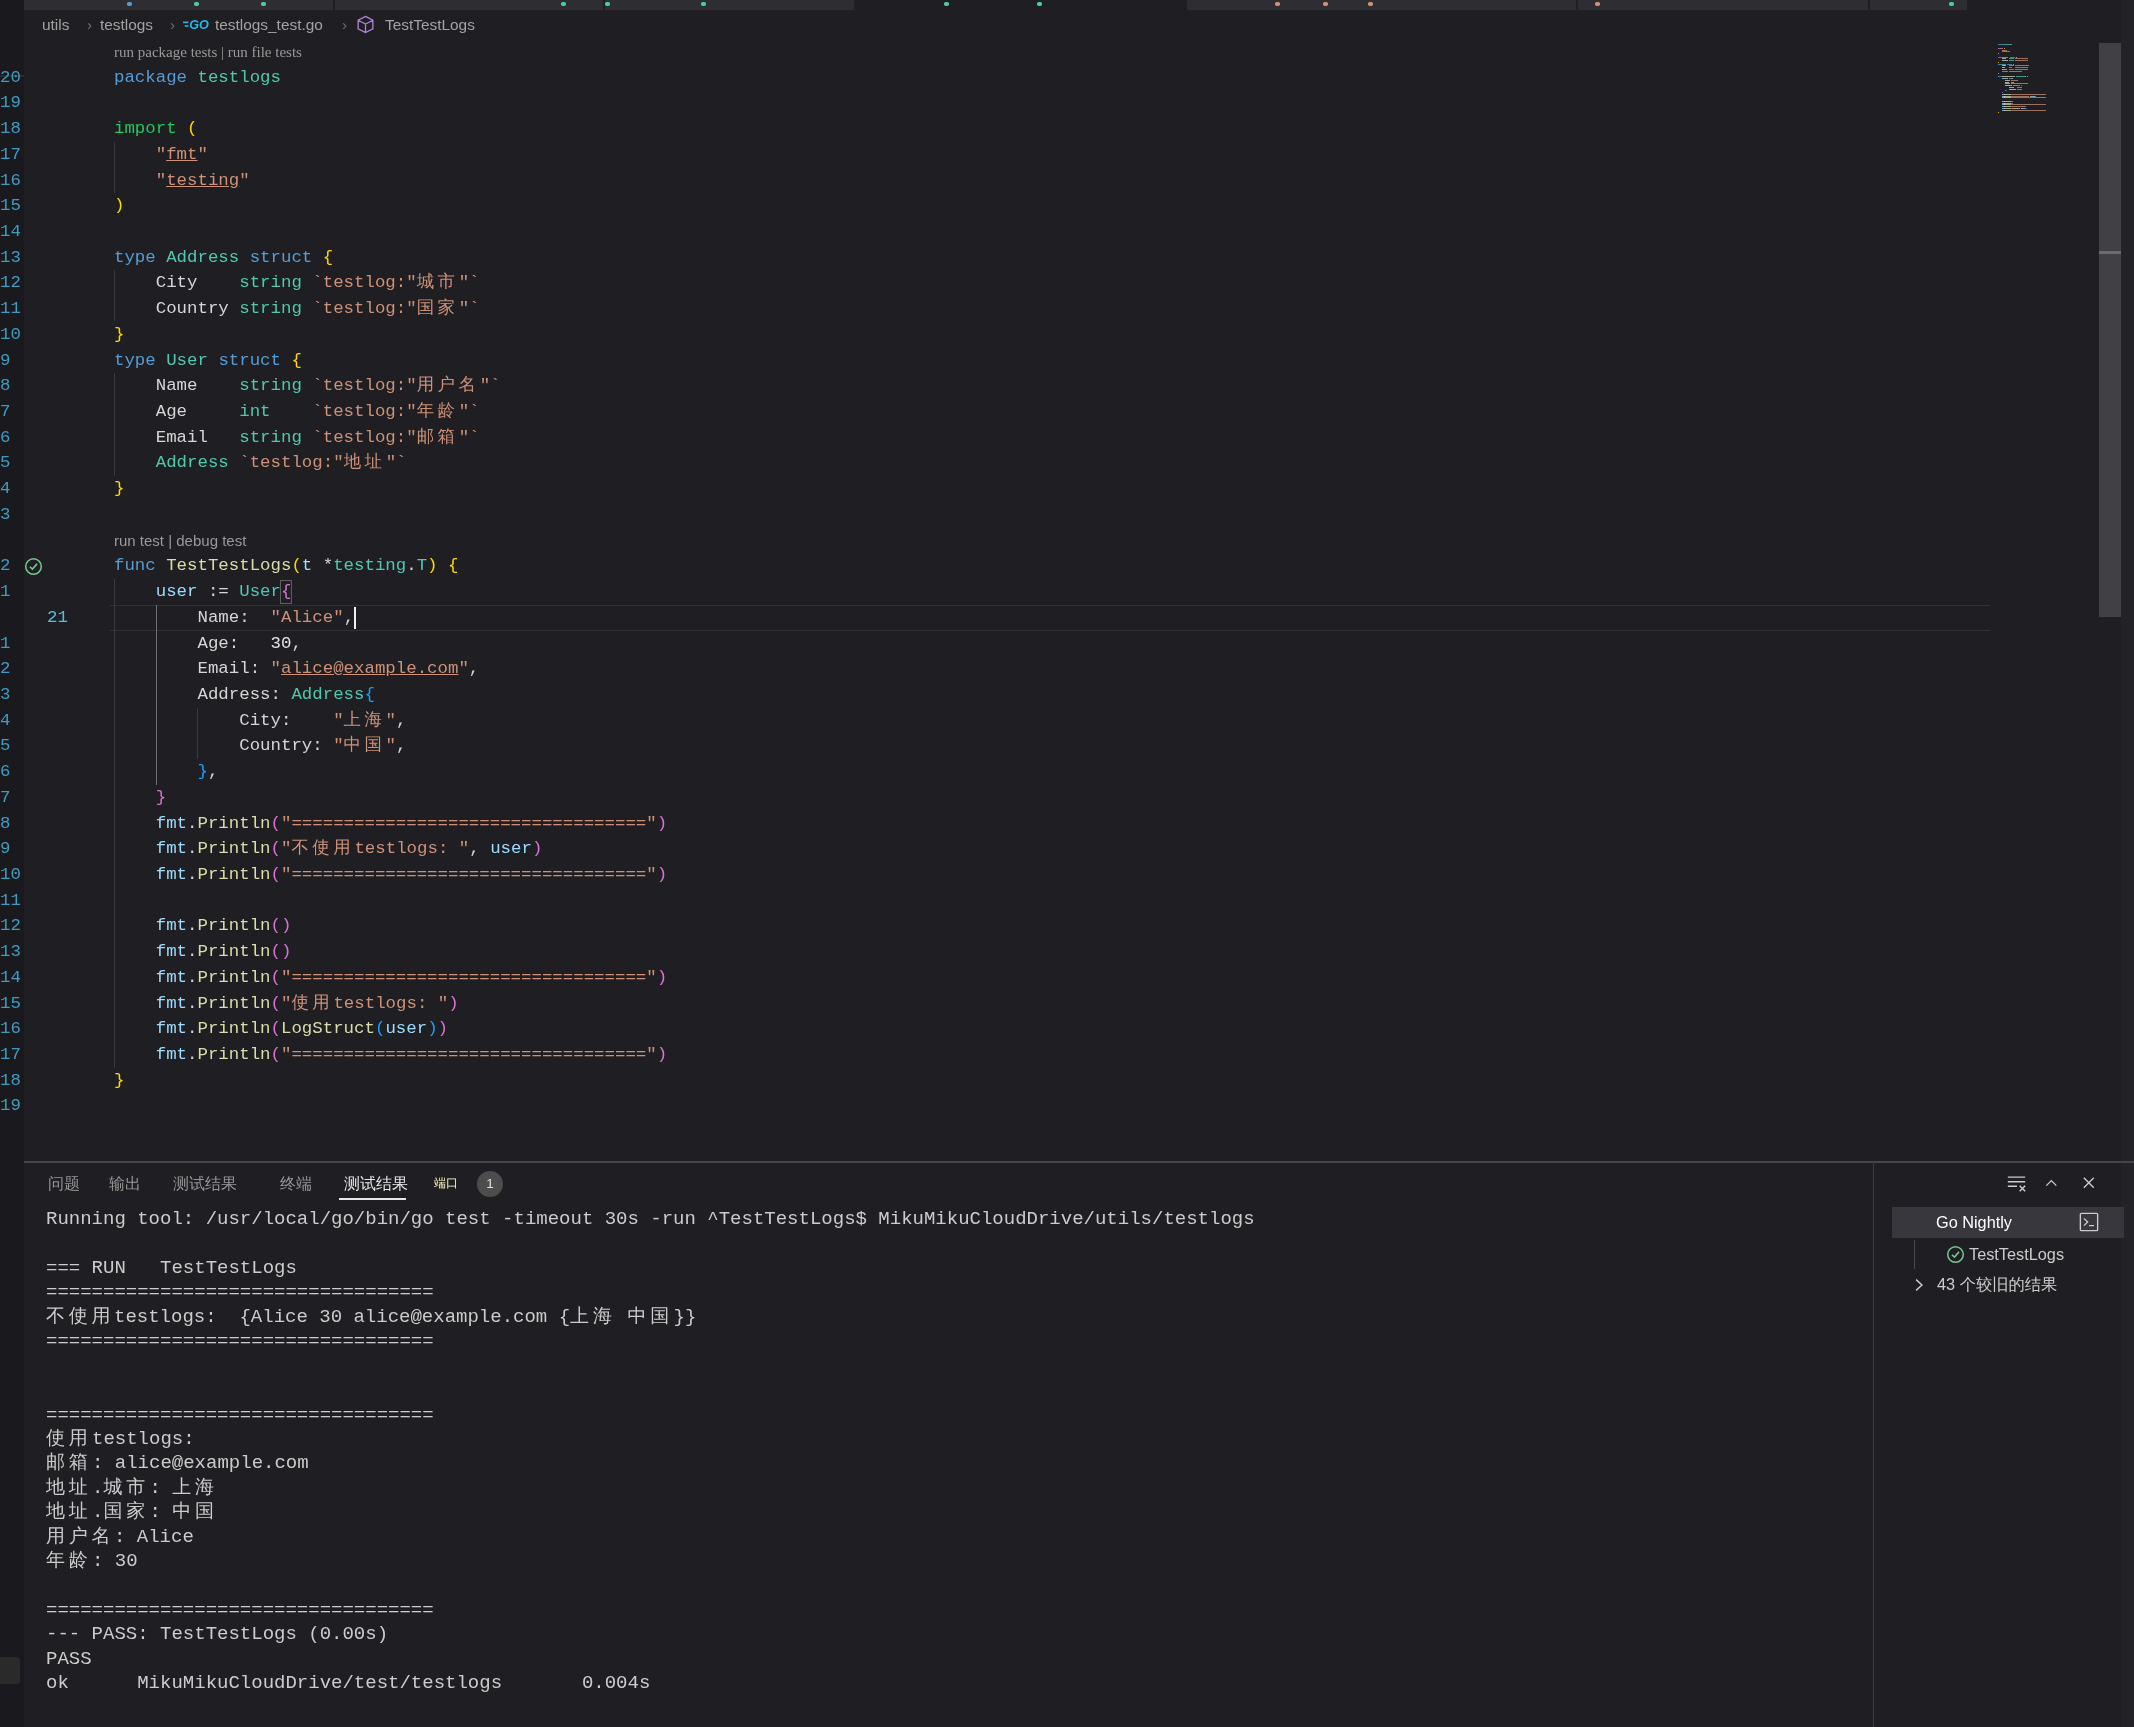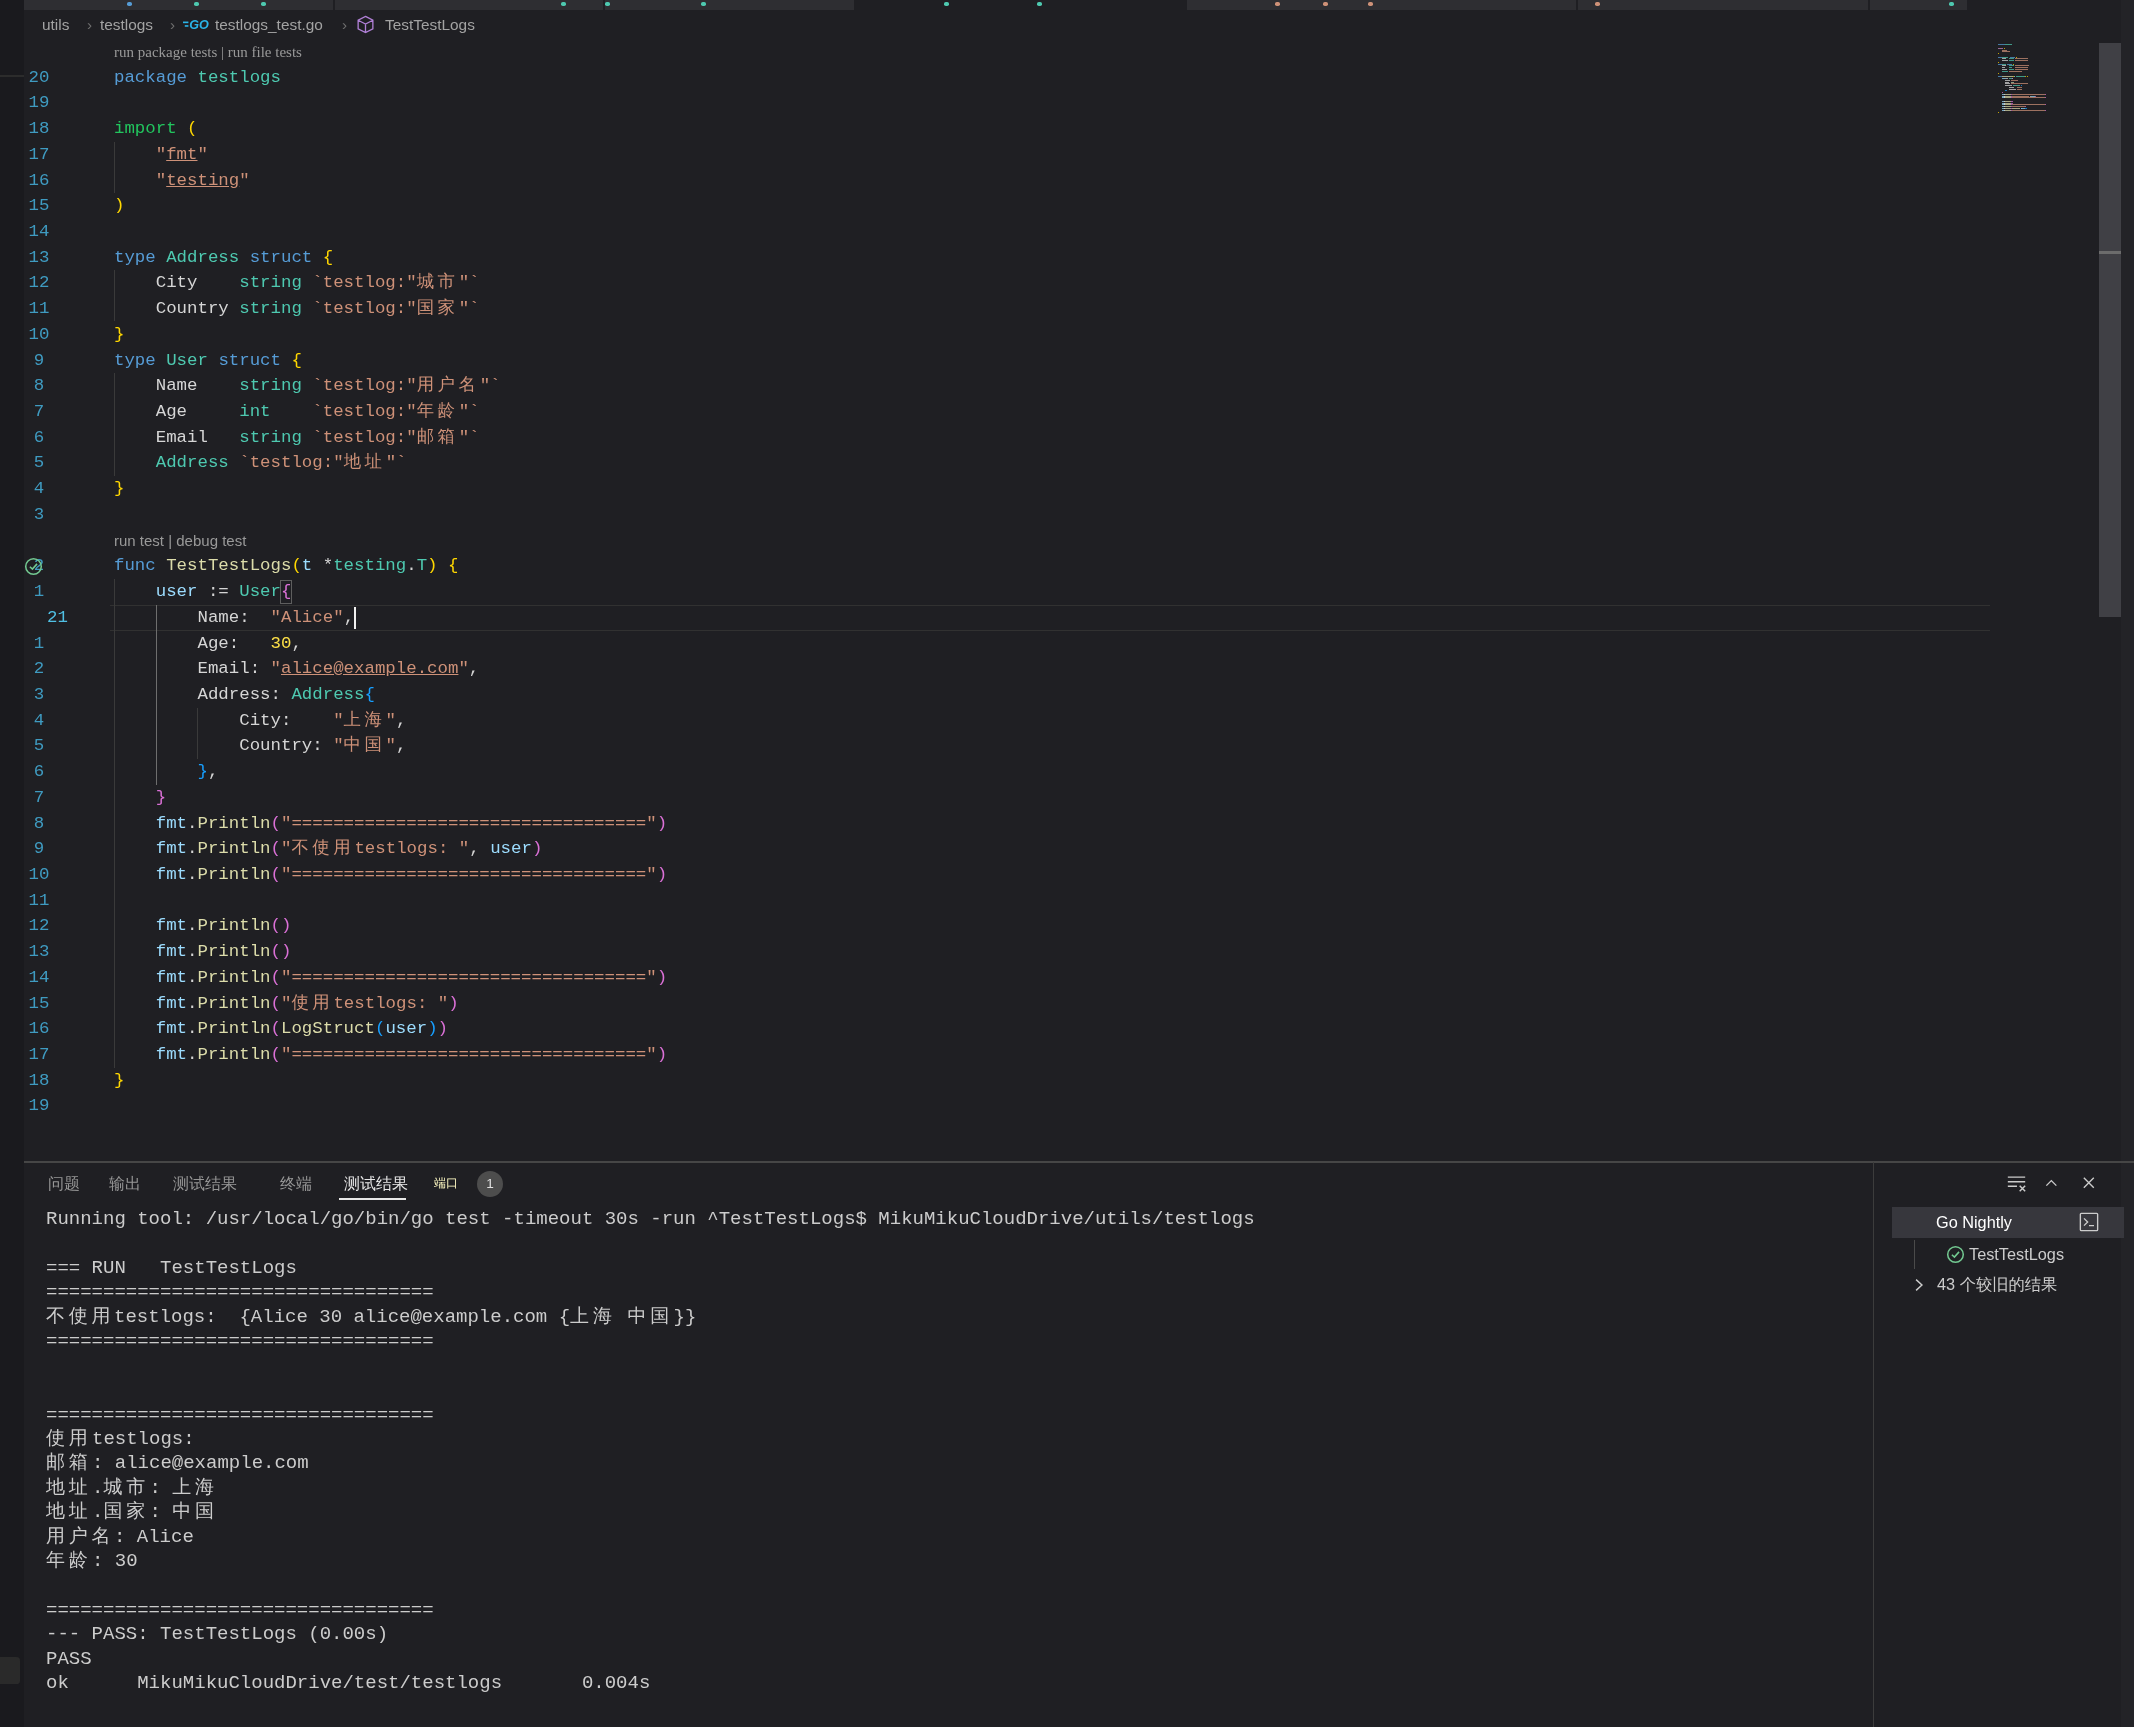--- a/index.html
+++ b/index.html
@@ -1,18 +1,18 @@
 <!DOCTYPE html>
 <html style="font-size:14.5px"><head><meta charset="utf-8"><style>
 *{margin:0;padding:0;box-sizing:border-box}
 html,body{width:2135px;height:1728px;background:#1f1f23;overflow:hidden;position:relative}
 .a{position:absolute}
 .mono{font-family:"Liberation Mono",monospace;white-space:pre}
 .cl{line-height:26px;height:26px;font-size:17.4px;left:114px}
-.ln{line-height:26px;height:26px;font-size:17.4px;width:78px;text-align:center;color:#3f9bc1}
+.ln{line-height:26px;height:26px;font-size:17.4px;width:78px;text-align:left;color:#3f9bc1}
 .po{line-height:24.4px;height:24.4px;font-size:19px;left:46px;color:#cccccc}
 .ck{display:inline-block;vertical-align:top}
 </style></head><body>
 <div class="a" style="left:23.5px;top:0;width:2111px;height:10px;background:#2e2e32"></div>
 <div class="a" style="left:1967px;top:0;width:168px;height:10px;background:#1f1f23"></div>
 <div class="a" style="left:854px;top:0;width:333px;height:10px;background:#1f1f23"></div>
 <div class="a" style="left:333px;top:0;width:1.8px;height:10px;background:#1f1f23"></div>
 <div class="a" style="left:603px;top:0;width:1.8px;height:10px;background:#1f1f23"></div>
 <div class="a" style="left:1576px;top:0;width:1.8px;height:10px;background:#1f1f23"></div>
 <div class="a" style="left:1868px;top:0;width:1.8px;height:10px;background:#1f1f23"></div>
@@ -68,21 +68,21 @@
 <div class="a mono cl" style="top:348px;color:#d4d4d4"><span style="color:#569cd6">type</span> <span style="color:#4ec9b0">User</span> <span style="color:#569cd6">struct</span> <span style="color:#ffd700">{</span></div>
 <div class="a mono cl" style="top:373px;color:#d4d4d4">    <span style="color:#d6d6d6">Name</span>    <span style="color:#4ec9b0">string</span> <span style="color:#ce9178">`testlog:"</span><span style="color:#ce9178"><span class="ck" style="width:63px;letter-spacing:3.5px">用户名</span></span><span style="color:#ce9178">"`</span></div>
 <div class="a mono cl" style="top:399px;color:#d4d4d4">    <span style="color:#d6d6d6">Age</span>     <span style="color:#4ec9b0">int</span>    <span style="color:#ce9178">`testlog:"</span><span style="color:#ce9178"><span class="ck" style="width:42px;letter-spacing:3.5px">年龄</span></span><span style="color:#ce9178">"`</span></div>
 <div class="a mono cl" style="top:425px;color:#d4d4d4">    <span style="color:#d6d6d6">Email</span>   <span style="color:#4ec9b0">string</span> <span style="color:#ce9178">`testlog:"</span><span style="color:#ce9178"><span class="ck" style="width:42px;letter-spacing:3.5px">邮箱</span></span><span style="color:#ce9178">"`</span></div>
 <div class="a mono cl" style="top:450px;color:#d4d4d4">    <span style="color:#4ec9b0">Address</span> <span style="color:#ce9178">`testlog:"</span><span style="color:#ce9178"><span class="ck" style="width:42px;letter-spacing:3.5px">地址</span></span><span style="color:#ce9178">"`</span></div>
 <div class="a mono cl" style="top:476px;color:#d4d4d4"><span style="color:#ffd700">}</span></div>
 <div class="a" style="left:114px;top:528px;height:26px;line-height:26px;font-size:15px;color:#999;font-family:'Liberation Sans',sans-serif;white-space:pre">run test | debug test</div>
 <div class="a mono cl" style="top:553px;color:#d4d4d4"><span style="color:#569cd6">func</span> <span style="color:#dcdcaa">TestTestLogs</span><span style="color:#ffd700">(</span><span style="color:#9cdcfe">t</span> <span style="color:#d4d4d4">*</span><span style="color:#4ec9b0">testing</span><span style="color:#d4d4d4">.</span><span style="color:#4ec9b0">T</span><span style="color:#ffd700">)</span> <span style="color:#ffd700">{</span></div>
 <div class="a mono cl" style="top:579px;color:#d4d4d4">    <span style="color:#9cdcfe">user</span> <span style="color:#d4d4d4">:=</span> <span style="color:#4ec9b0">User</span><span style="color:#da70d6">{</span></div>
 <div class="a mono cl" style="top:605px;color:#d4d4d4">        <span style="color:#d6d6d6">Name:</span>  <span style="color:#ce9178">"Alice"</span><span style="color:#d4d4d4">,</span></div>
-<div class="a mono cl" style="top:631px;color:#d4d4d4">        <span style="color:#d6d6d6">Age:</span>   <span style="color:#fde047">30</span><span style="color:#d4d4d4">,</span></div>
+<div class="a mono cl" style="top:631px;color:#d4d4d4">        <span style="color:#d6d6d6">Age:</span>   <span style="color:#e5e5e5">30</span><span style="color:#d4d4d4">,</span></div>
 <div class="a mono cl" style="top:656px;color:#d4d4d4">        <span style="color:#d6d6d6">Email:</span> <span style="color:#ce9178">"</span><span style="color:#ce9178;text-decoration:underline">alice@example.com</span><span style="color:#ce9178">"</span><span style="color:#d4d4d4">,</span></div>
 <div class="a mono cl" style="top:682px;color:#d4d4d4">        <span style="color:#d6d6d6">Address:</span> <span style="color:#4ec9b0">Address</span><span style="color:#179fff">{</span></div>
 <div class="a mono cl" style="top:708px;color:#d4d4d4">            <span style="color:#d6d6d6">City:</span>    <span style="color:#ce9178">"</span><span style="color:#ce9178"><span class="ck" style="width:42px;letter-spacing:3.5px">上海</span></span><span style="color:#ce9178">"</span><span style="color:#d4d4d4">,</span></div>
 <div class="a mono cl" style="top:733px;color:#d4d4d4">            <span style="color:#d6d6d6">Country:</span> <span style="color:#ce9178">"</span><span style="color:#ce9178"><span class="ck" style="width:42px;letter-spacing:3.5px">中国</span></span><span style="color:#ce9178">"</span><span style="color:#d4d4d4">,</span></div>
 <div class="a mono cl" style="top:759px;color:#d4d4d4">        <span style="color:#179fff">}</span><span style="color:#d4d4d4">,</span></div>
 <div class="a mono cl" style="top:785px;color:#d4d4d4">    <span style="color:#da70d6">}</span></div>
 <div class="a mono cl" style="top:811px;color:#d4d4d4">    <span style="color:#9cdcfe">fmt</span><span style="color:#d4d4d4">.</span><span style="color:#dcdcaa">Println</span><span style="color:#da70d6">(</span><span style="color:#ce9178">"=================================="</span><span style="color:#da70d6">)</span></div>
 <div class="a mono cl" style="top:836px;color:#d4d4d4">    <span style="color:#9cdcfe">fmt</span><span style="color:#d4d4d4">.</span><span style="color:#dcdcaa">Println</span><span style="color:#da70d6">(</span><span style="color:#ce9178">"</span><span style="color:#ce9178"><span class="ck" style="width:63px;letter-spacing:3.5px">不使用</span></span><span style="color:#ce9178">testlogs: </span><span style="color:#ce9178">"</span><span style="color:#d4d4d4">,</span> <span style="color:#9cdcfe">user</span><span style="color:#da70d6">)</span></div>
 <div class="a mono cl" style="top:862px;color:#d4d4d4">    <span style="color:#9cdcfe">fmt</span><span style="color:#d4d4d4">.</span><span style="color:#dcdcaa">Println</span><span style="color:#da70d6">(</span><span style="color:#ce9178">"=================================="</span><span style="color:#da70d6">)</span></div>
 <div class="a mono cl" style="top:913px;color:#d4d4d4">    <span style="color:#9cdcfe">fmt</span><span style="color:#d4d4d4">.</span><span style="color:#dcdcaa">Println</span><span style="color:#da70d6">()</span></div>

